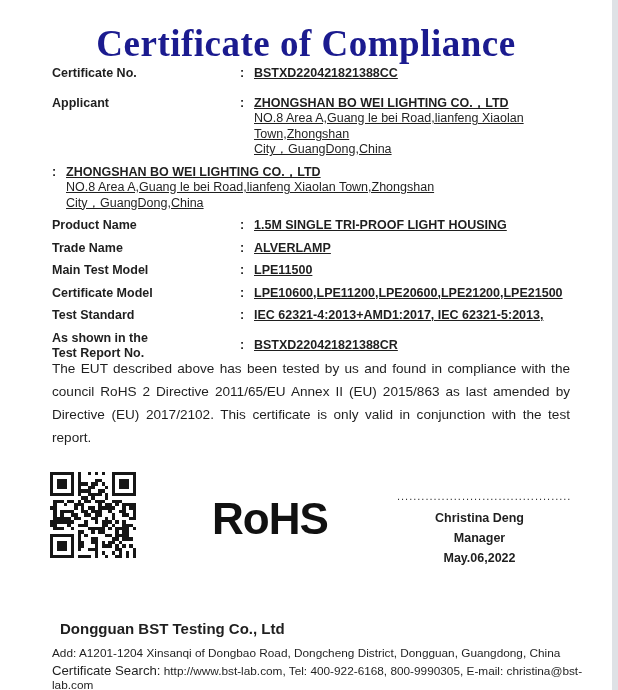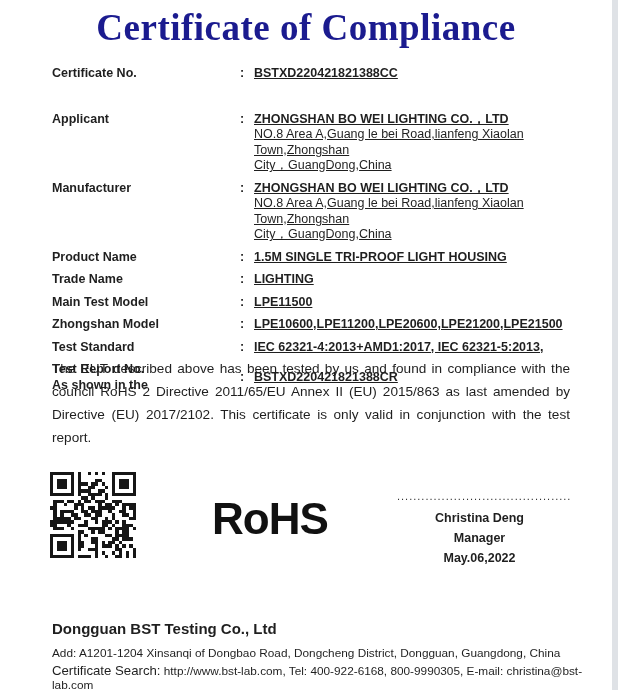--- a/index.html
+++ b/index.html
@@ -6,32 +6,32 @@
   .page{
     position:relative;
     width:618px;height:690px;
     background:#ffffff;
     overflow:hidden;
     font-family:"Liberation Sans", sans-serif;
     color:var(--text-color,#1f1f1f);
   }
   
   .title{
-    position:absolute;top:6px;left:0;width:612px;
+    position:absolute;top:22px;left:0;width:612px;
     text-align:center;
     font-family:"Liberation Serif", serif;
     font-weight:bold;
     font-size:37px;
     letter-spacing:0.5px;
     color:var(--title-color,#1b1b8f);
   }
   
   .fields{position:absolute;top:66px;left:52px;width:530px;}
   .row{display:flex;align-items:flex-start;margin-bottom:7px;}
-  .row.gap-after{margin-bottom:30px;}
+  .row.gap-after{margin-bottom:14px;}
   .row.v-center{align-items:center;}
   .lbl{width:188px;flex:0 0 188px;font-weight:bold;font-size:12.5px;line-height:15.5px;}
   .colon{width:14px;flex:0 0 14px;font-weight:bold;font-size:12.5px;line-height:15.5px;}
   .val{flex:1;font-size:12.5px;line-height:15.5px;text-decoration:underline;}
   .vline{font-weight:bold;}
   .aline{font-weight:normal;}
   
   .statement{
     position:absolute;top:357px;left:52px;width:518px;
     font-size:13.6px;line-height:23px;
@@ -55,21 +55,21 @@
   }
   .signature{
     position:absolute;top:490px;left:397px;width:165px;
     text-align:center;
   }
   .sig-rule{font-size:11px;letter-spacing:1px;line-height:12px;color:#333;}
   .sig-name{margin-top:6px;font-size:12.5px;font-weight:bold;line-height:20px;}
   .sig-title{font-size:12.5px;font-weight:bold;line-height:20px;}
   .sig-date{font-size:12.5px;font-weight:bold;line-height:20px;}
   
-  .footer-company{position:absolute;top:620px;left:52px;font-size:15px;font-weight:bold;text-align:right;}
+  .footer-company{position:absolute;top:620px;left:60px;font-size:15px;font-weight:bold;text-align:right;}
   .footer-address{position:absolute;top:646px;left:52px;font-size:11.8px;}
   .footer-search{position:absolute;top:663px;left:52px;font-size:11.8px;}
   .footer-search .search-label{font-size:13.2px;margin-top:26px;}
   
   .scrollbar{
     position:absolute;top:0;right:0;width:6px;height:690px;
     background:var(--scrollbar-color,#dfe2e6);
   }
 </style>
 </head>
@@ -93,73 +93,72 @@
       <div class="lbl">Applicant</div>
       <div class="colon">:</div>
       <div class="val">
         <div class="vline">ZHONGSHAN BO WEI LIGHTING CO.，LTD</div>
         <div class="aline">NO.8 Area A,Guang le bei Road,lianfeng Xiaolan Town,Zhongshan</div>
         <div class="aline">City，GuangDong,China</div>
       </div>
     </div>
 
     <div class="row">
-      <div class="lbl">Manufacturer</div>
       <div class="colon">:</div>
       <div class="val">
         <div class="vline">ZHONGSHAN BO WEI LIGHTING CO.，LTD</div>
         <div class="aline">NO.8 Area A,Guang le bei Road,lianfeng Xiaolan Town,Zhongshan</div>
         <div class="aline">City，GuangDong,China</div>
       </div>
     </div>
 
     <div class="row">
       <div class="lbl">Product Name</div>
       <div class="colon">:</div>
       <div class="val">
         <div class="vline">1.5M SINGLE TRI-PROOF LIGHT HOUSING</div>
       </div>
     </div>
 
     <div class="row">
       <div class="lbl">Trade Name</div>
       <div class="colon">:</div>
       <div class="val">
-        <div class="vline">LIGHTING</div>
+        <div class="vline">ALVERLAMP</div>
       </div>
     </div>
 
     <div class="row">
       <div class="lbl">Main Test Model</div>
       <div class="colon">:</div>
       <div class="val">
         <div class="vline">LPE11500</div>
       </div>
     </div>
 
     <div class="row">
-      <div class="lbl">Zhongshan Model</div>
+      <div class="lbl">Certificate Model</div>
       <div class="colon">:</div>
       <div class="val">
         <div class="vline">LPE10600,LPE11200,LPE20600,LPE21200,LPE21500</div>
       </div>
     </div>
 
     <div class="row">
       <div class="lbl">Test Standard</div>
       <div class="colon">:</div>
       <div class="val">
         <div class="vline">IEC 62321-4:2013+AMD1:2017, IEC 62321-5:2013,</div>
       </div>
     </div>
 
     <div class="row v-center">
       <div class="lbl">
+        <div>As shown in the</div>
         <div>Test Report No.</div>
-        <div>As shown in the</div>
       </div>
       <div class="colon">:</div>
       <div class="val">
         <div class="vline">BSTXD220421821388CR</div>
       </div>
     </div>
 
   </div>
 
   <div class="statement">The EUT described above has been tested by us and found in compliance with the council RoHS 2 Directive 2011/65/EU Annex II (EU) 2015/863 as last amended by Directive (EU) 2017/2102. This certificate is only valid in conjunction with the test report.</div>

